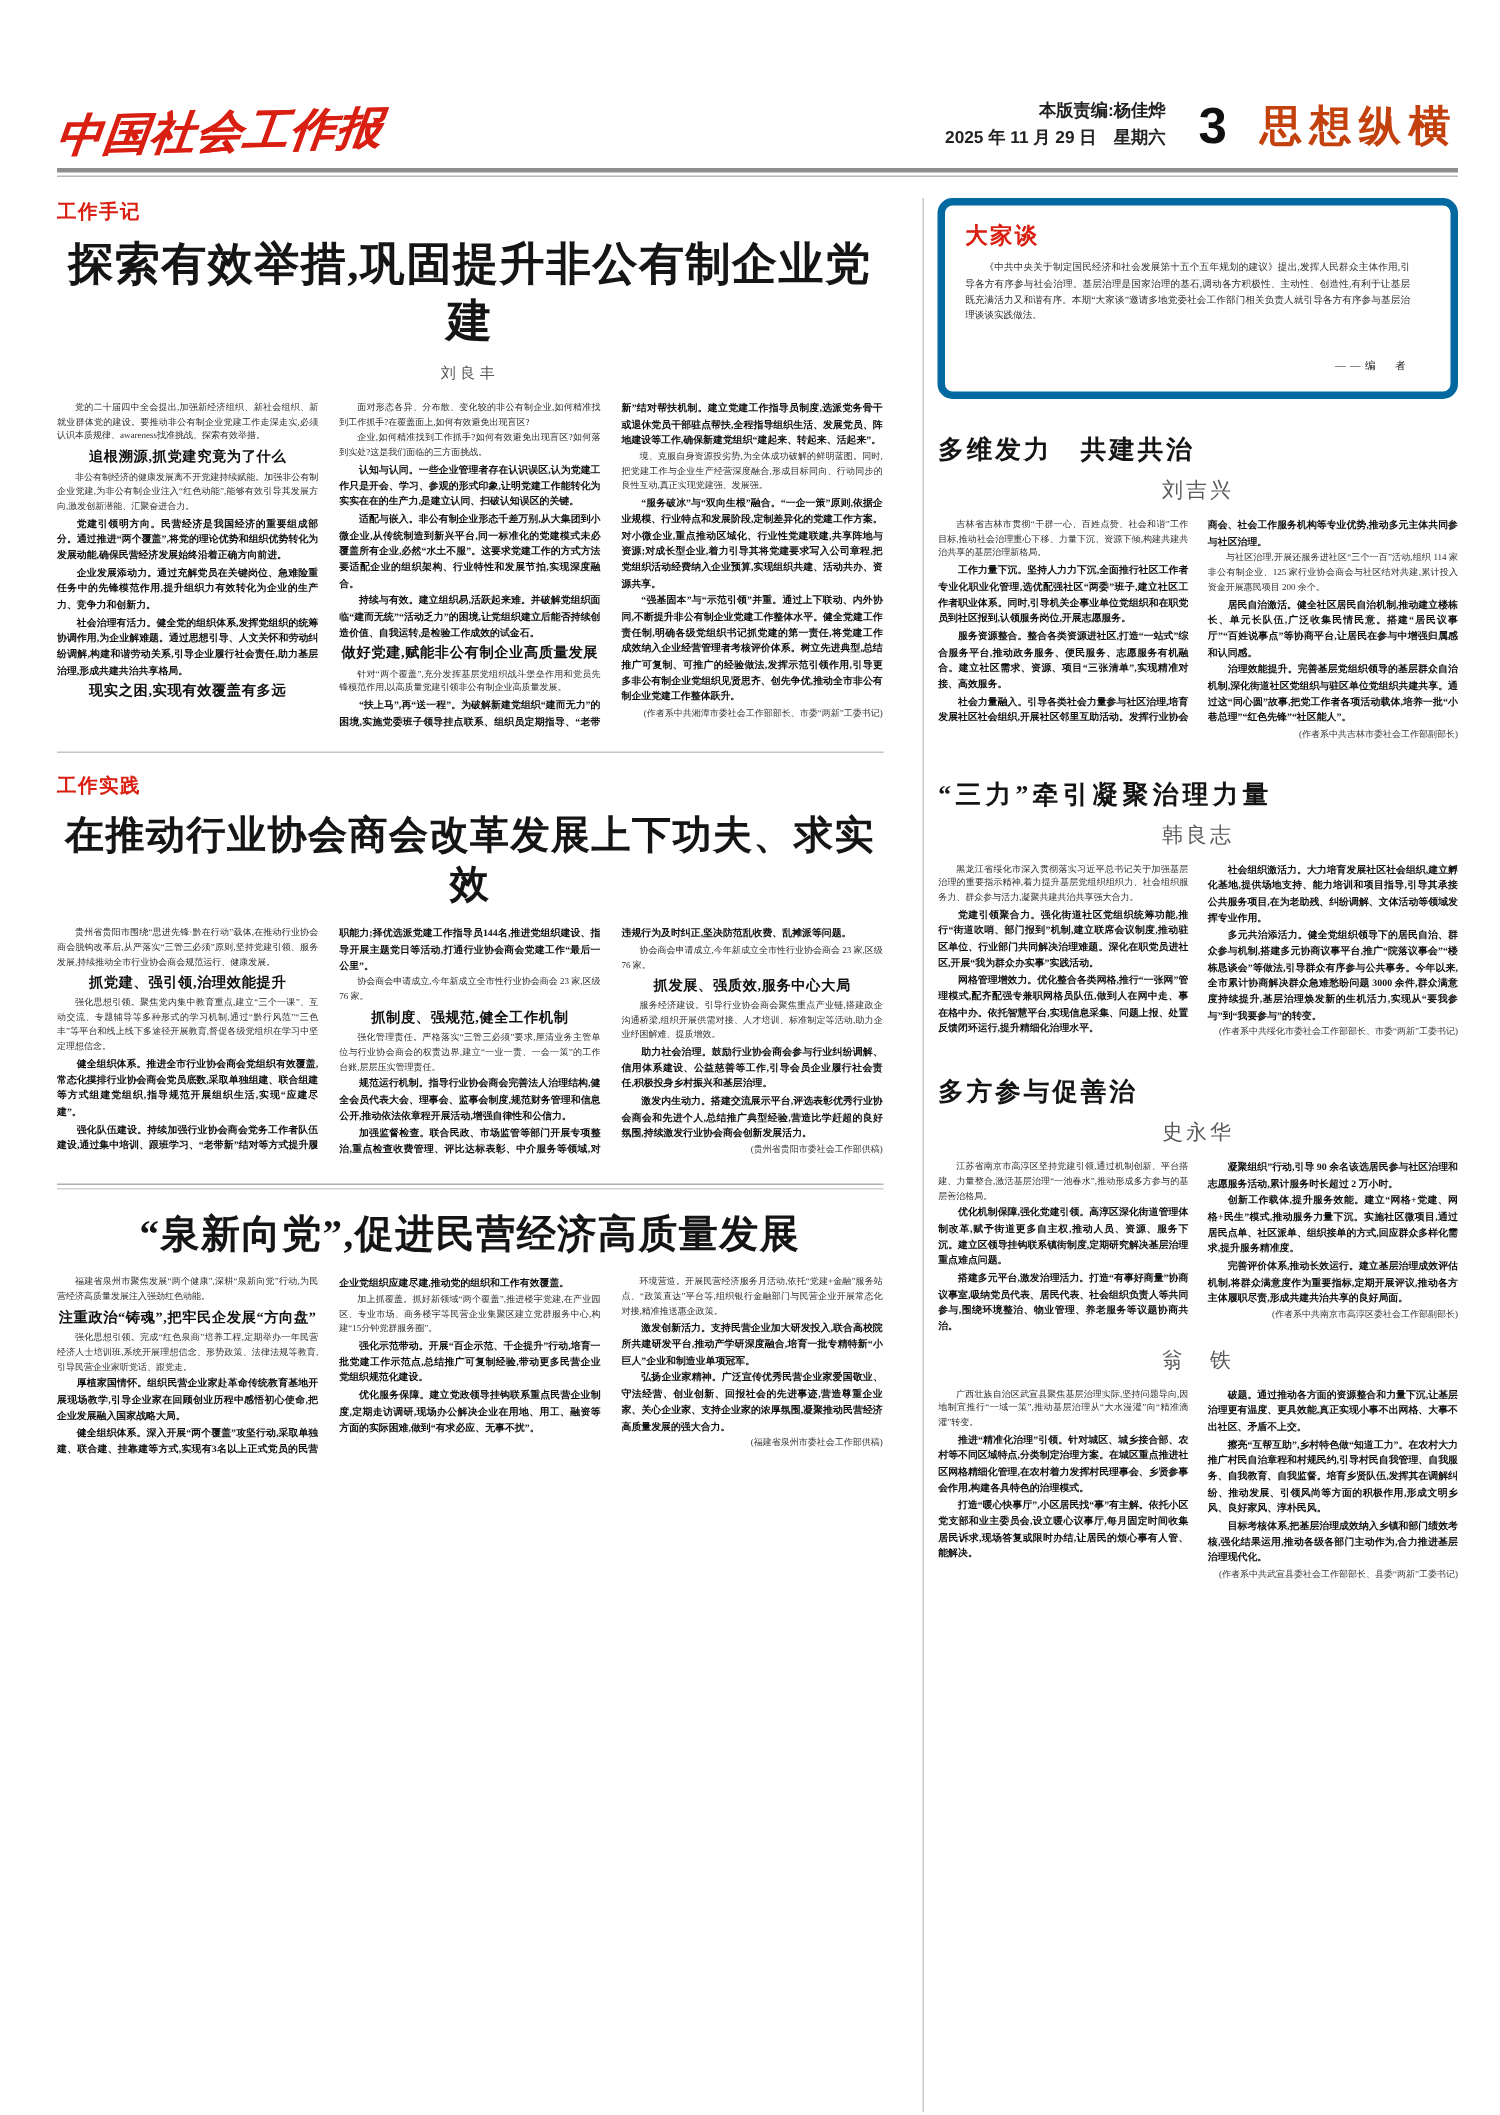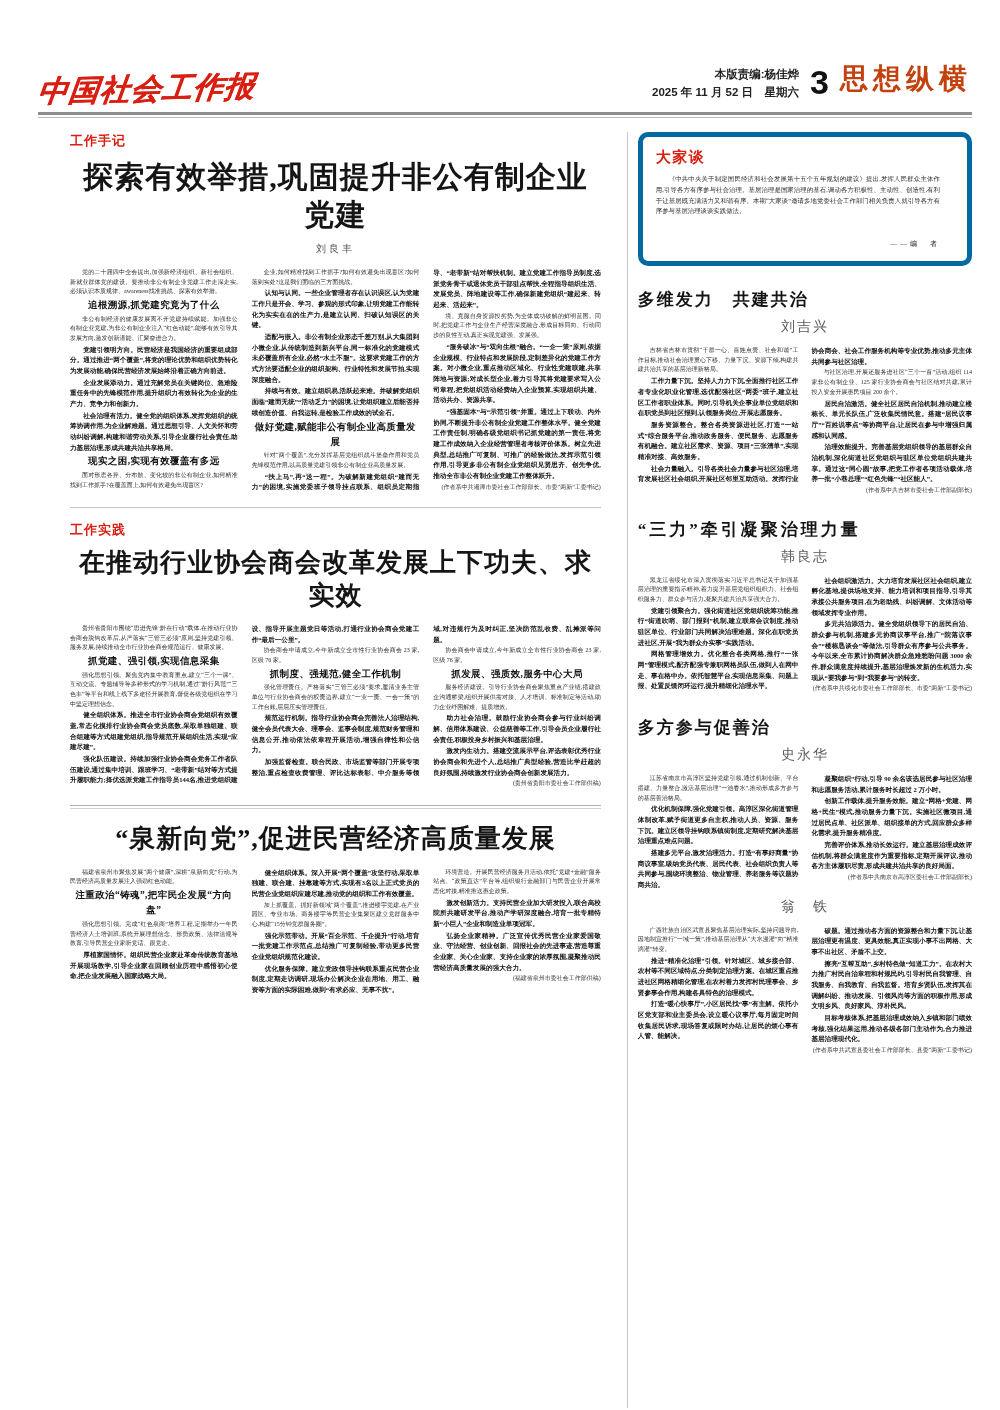--- a/index.html
+++ b/index.html
@@ -21,21 +21,21 @@
   }
   .logo-wrap { display: flex; align-items: flex-end; }
   .logo-text {
     font-family: "Liberation Serif", serif;
     font-size: 30px; font-weight: bold; font-style: italic;
     color: #d81f11; letter-spacing: 1px;
     transform: skewX(-8deg) rotate(-1.5deg);
     line-height: 1;
     text-shadow: 0.5px 0 0 #d81f11;
   }
-  .head-right { display: flex; align-items: flex-start; gap: 11px; padding-bottom: 2px; }
+  .head-right { display: flex; align-items: center; gap: 22px; padding-bottom: 2px; }
   .head-meta { text-align: right; line-height: 1.55; }
   .head-editor { font-size: 11.5px; font-weight: bold; color: #222; font-family: "Liberation Sans", sans-serif; }
   .head-date { font-size: 11.5px; font-weight: bold; color: #222; font-family: "Liberation Sans", sans-serif; }
   .head-pageno {
     font-size: 34px; font-weight: bold; color: #111;
     font-family: "Liberation Sans", sans-serif; line-height: 0.95;
   }
   .head-section {
     font-size: 28px; font-weight: bold; color: #c2410c; letter-spacing: 5px;
     font-family: Liberation Sans, sans-serif; line-height: 0.95;
@@ -44,21 +44,21 @@
     margin: 8px 28px 0 38px;
     height: 3px; background: #8e8e8e;
   }
   .rule-main2 { margin: 2px 28px 0 38px; height: 1px; background: #b8b8b8; }
 
   
   .content {
     display: flex; padding: 14px 28px 0 38px; gap: 0;
     height: 1290px;
   }
-  .left-col { width: 580px; padding-right: 16px; margin-left: 32px; }
+  .left-col { width: 580px; padding-right: 16px; }
   .vdivide { width: 1px; background: #c9c9c9; margin: 0 10px; }
   .right-col { width: 355px; position: relative; }
 
   
   .kicker {
     color: #d81f11; font-weight: bold; font-size: 13px;
     font-family: "Liberation Sans", sans-serif; letter-spacing: 1px;
     margin-bottom: 8px;
   }
   .headline {
@@ -131,21 +131,21 @@
 
 <div class="page">
 
   <div class="masthead">
     <div class="logo-wrap">
       <div class="logo-text">中国社会工作报</div>
     </div>
     <div class="head-right">
       <div class="head-meta">
         <div class="head-editor">本版责编:杨佳烨</div>
-        <div class="head-date">2025 年 11 月 52 日　星期六</div>
+        <div class="head-date">2025 年 11 月 29 日　星期六</div>
       </div>
       <div class="head-pageno">3</div>
       <div class="head-section">思想纵横</div>
     </div>
   </div>
   <div class="rule-main"></div>
   <div class="rule-main2"></div>
 
   <div class="content">
 
@@ -178,21 +178,21 @@
           </div>
       </div>
 
       <div class="hr-thin"></div>
 
       <div>
         <div class="kicker">工作实践</div>
         <div class="headline h-md">在推动行业协会商会改革发展上下功夫、求实效</div>
         <div class="cols3">
             <p>贵州省贵阳市围绕“思进先锋·黔在行动”载体,在推动行业协会商会脱钩改革后,从严落实“三管三必须”原则,坚持党建引领、服务发展,持续推动全市行业协会商会规范运行、健康发展。</p>
-            <p class="subhead">抓党建、强引领,实现信息采集</p>
+            <p class="subhead">抓党建、强引领,治理效能提升</p>
             <p>强化思想引领。聚焦党内集中教育重点,建立“三个一课”、互动交流、专题辅导等多种形式的学习机制,通过“黔行风范”“三色丰”等平台和线上线下多途径开展教育,督促各级党组织在学习中坚定理想信念。</p>
             <p class="subhead-l">健全组织体系。推进全市行业协会商会党组织有效覆盖,常态化摸排行业协会商会党员底数,采取单独组建、联合组建等方式组建党组织,指导规范开展组织生活,实现“应建尽建”。</p>
             <p class="subhead-l">强化队伍建设。持续加强行业协会商会党务工作者队伍建设,通过集中培训、跟班学习、“老带新”结对等方式提升履职能力;择优选派党建工作指导员144名,推进党组织建设、指导开展主题党日等活动,打通行业协会商会党建工作“最后一公里”。</p>
             <p>协会商会申请成立,今年新成立全市性行业协会商会 23 家,区级 76 家。</p>
             <p class="subhead">抓制度、强规范,健全工作机制</p>
             <p>强化管理责任。严格落实“三管三必须”要求,厘清业务主管单位与行业协会商会的权责边界,建立“一业一责、一会一策”的工作台账,层层压实管理责任。</p>
             <p class="subhead-l">规范运行机制。指导行业协会商会完善法人治理结构,健全会员代表大会、理事会、监事会制度,规范财务管理和信息公开,推动依法依章程开展活动,增强自律性和公信力。</p>
             <p class="subhead-l">加强监督检查。联合民政、市场监管等部门开展专项整治,重点检查收费管理、评比达标表彰、中介服务等领域,对违规行为及时纠正,坚决防范乱收费、乱摊派等问题。</p>
             <p>协会商会申请成立,今年新成立全市性行业协会商会 23 家,区级 76 家。</p>
             <p class="subhead">抓发展、强质效,服务中心大局</p>

